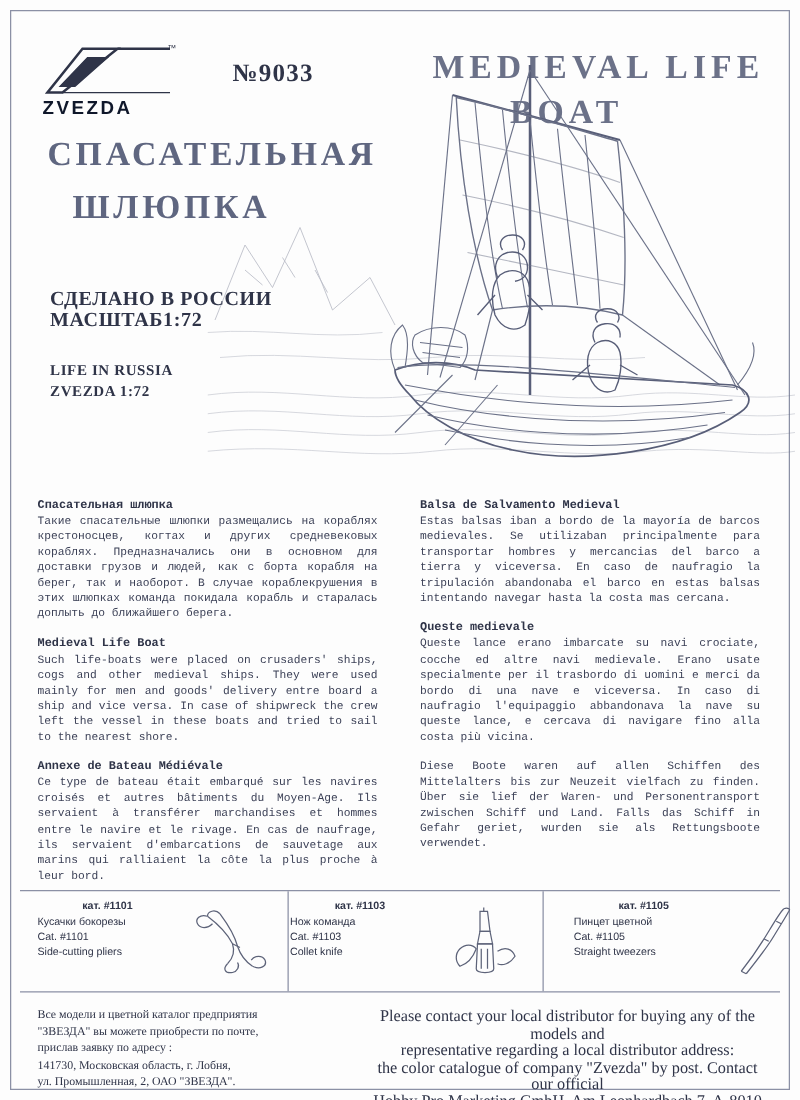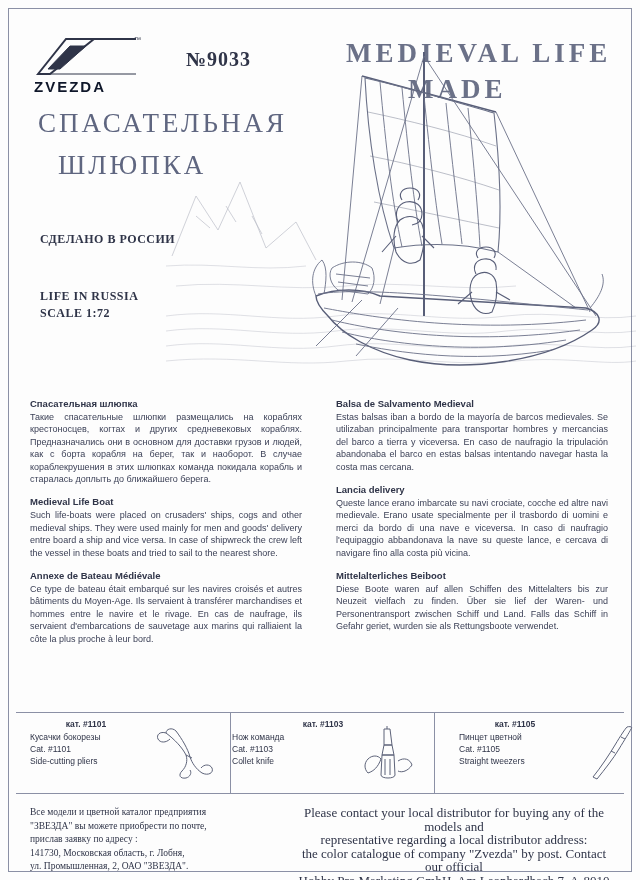--- a/index.html
+++ b/index.html
@@ -54,31 +54,31 @@
     font-weight:bold;
     color:#6b7188;
     letter-spacing:4px;
   }
   .title-en-1{left:330px;top:22px;font-size:27px;}
   .title-en-2{left:392px;top:58px;font-size:27px;}
 
   .title-ru-1,.title-ru-2{
     position:absolute;
     font-family:"Liberation Serif", serif;
-    font-weight:normal;
+    font-weight:bold;
     color:#5f6680;
     letter-spacing:3px;
   }
   .title-ru-1{left:22px;top:92px;font-size:27px;}
   .title-ru-2{left:42px;top:134px;font-size:27px;}
 
   .made-block{
     position:absolute;left:24px;top:215px;
     font-family:"Liberation Serif", serif;
-    font-weight:bold;font-size:12px;line-height:17px;color:#2f3448;
+    font-weight:bold;font-size:16px;line-height:17px;color:#2f3448;
     letter-spacing:0.5px;
   }
   .made-block-2{
     position:absolute;left:24px;top:272px;
     font-family:"Liberation Serif", serif;
     font-weight:bold;font-size:12px;line-height:17px;color:#2f3448;
     letter-spacing:0.5px;
   }
 
   .art{
@@ -87,21 +87,21 @@
 
   
   .text-area{
     position:absolute;left:30px;top:398px;width:584px;height:300px;
   }
   .col{
     position:absolute;top:0;width:272px;
   }
   .col-left{left:0px;}
   .col-right{left:306px;}
-  .sec{margin-bottom:11px;}
+  .sec{margin-bottom:11px;font-family:Liberation Mono, monospace;}
   .sec h4{
     margin:0 0 2px 0;
     font-size:9.5px;
     font-weight:bold;
     color:#2f3448;
   }
   .sec p{
     margin:0;
     font-size:9px;
     line-height:12.4px;
@@ -170,31 +170,32 @@
         <line x1="58" y1="3" x2="100" y2="3" stroke="#2f3448" stroke-width="2"></line>
         <line x1="14" y1="38" x2="100" y2="38" stroke="#2f3448" stroke-width="1"></line>
       </svg>
       <span class="logo-tm">™</span>
       <div class="logo-word">ZVEZDA</div>
     </div>
 
     <div class="cat-number">№9033</div>
 
     <div class="title-en-1">MEDIEVAL LIFE</div>
-    <div class="title-en-2">MADE</div>
+    <div class="title-en-2">BOAT</div>
 
     <div class="title-ru-1">СПАСАТЕЛЬНАЯ</div>
     <div class="title-ru-2">ШЛЮПКА</div>
 
     <div class="made-block">
       <div>СДЕЛАНО В РОССИИ</div>
+      <div>МАСШТАБ1:72</div>
     </div>
     <div class="made-block-2">
       <div>LIFE IN RUSSIA</div>
-      <div>SCALE 1:72</div>
+      <div>ZVEZDA 1:72</div>
     </div>
 
     <svg class="art" viewBox="0 0 470 380">
       <g stroke="#6b7188" fill="none" stroke-width="0.9">
 
         <g opacity="0.35" stroke-width="0.6">
           <path d="M0 300 C60 292 110 308 170 300 C230 292 280 308 340 300 C390 294 430 306 470 300"></path>
           <path d="M0 315 C60 307 110 323 170 315 C230 307 280 323 340 315 C390 309 430 321 470 315"></path>
           <path d="M0 330 C60 322 110 338 170 330 C230 322 280 338 340 330 C390 324 430 336 470 330"></path>
           <path d="M0 345 C70 338 120 352 180 345 C240 338 290 352 350 345 C400 340 440 350 470 345"></path>
@@ -282,25 +283,24 @@
         <p>Ce type de bateau était embarqué sur les navires croisés et autres bâtiments du Moyen-Age. Ils servaient à transférer marchandises et hommes entre le navire et le rivage. En cas de naufrage, ils servaient d'embarcations de sauvetage aux marins qui ralliaient la côte la plus proche à leur bord.</p>
       </div>
     </div>
 
     <div class="col col-right">
       <div class="sec">
         <h4>Balsa de Salvamento Medieval</h4>
         <p>Estas balsas iban a bordo de la mayoría de barcos medievales. Se utilizaban principalmente para transportar hombres y mercancias del barco a tierra y viceversa. En caso de naufragio la tripulación abandonaba el barco en estas balsas intentando navegar hasta la costa mas cercana.</p>
       </div>
       <div class="sec">
-        <h4>Lancia delivery</h4>
+        <h4>Queste medievale</h4>
         <p>Queste lance erano imbarcate su navi crociate, cocche ed altre navi medievale. Erano usate specialmente per il trasbordo di uomini e merci da bordo di una nave e viceversa. In caso di naufragio l'equipaggio abbandonava la nave su queste lance, e cercava di navigare fino alla costa più vicina.</p>
       </div>
       <div class="sec">
-        <h4>Mittelalterliches Beiboot</h4>
         <p>Diese Boote waren auf allen Schiffen des Mittelalters bis zur Neuzeit vielfach zu finden. Über sie lief der Waren- und Personentransport zwischen Schiff und Land. Falls das Schiff in Gefahr geriet, wurden sie als Rettungsboote verwendet.</p>
       </div>
     </div>
   </div>
 
   <div class="tools">
     <div class="vdiv vdiv-a"></div>
     <div class="vdiv vdiv-b"></div>
 
     <div class="tool tool-1">
@@ -317,21 +317,21 @@
           <path d="M14 8 C8 6 4 10 6 14 C8 18 14 18 18 14"></path>
           <path d="M24 6 C20 2 14 4 14 8"></path>
           <path d="M30 46 C26 50 28 54 34 53 C38 52 40 48 38 45"></path>
           <path d="M50 48 C56 51 62 48 60 43 C58 39 52 39 49 43"></path>
           <path d="M34 30 L40 33"></path>
         </g>
       </svg>
     </div>
 
     <div class="tool tool-2">
-      <div class="cat" style="width:112px;margin-left:35px;">кат. #1103</div>
+      <div class="cat" style="width:112px;">кат. #1103</div>
       <div class="lines">
         <div>Нож команда</div>
         <div>Cat. #1103</div>
         <div>Collet knife</div>
       </div>
       <svg class="pic" viewBox="0 0 70 56">
         <g stroke="#5d6379" fill="none" stroke-width="1">
           <path d="M30 4 L36 4 L38 20 L30 20 Z"></path>
           <path d="M30 20 L38 20 L40 30 L28 30 Z"></path>
           <path d="M28 30 L40 30 L41 50 C41 54 27 54 27 50 Z"></path>

